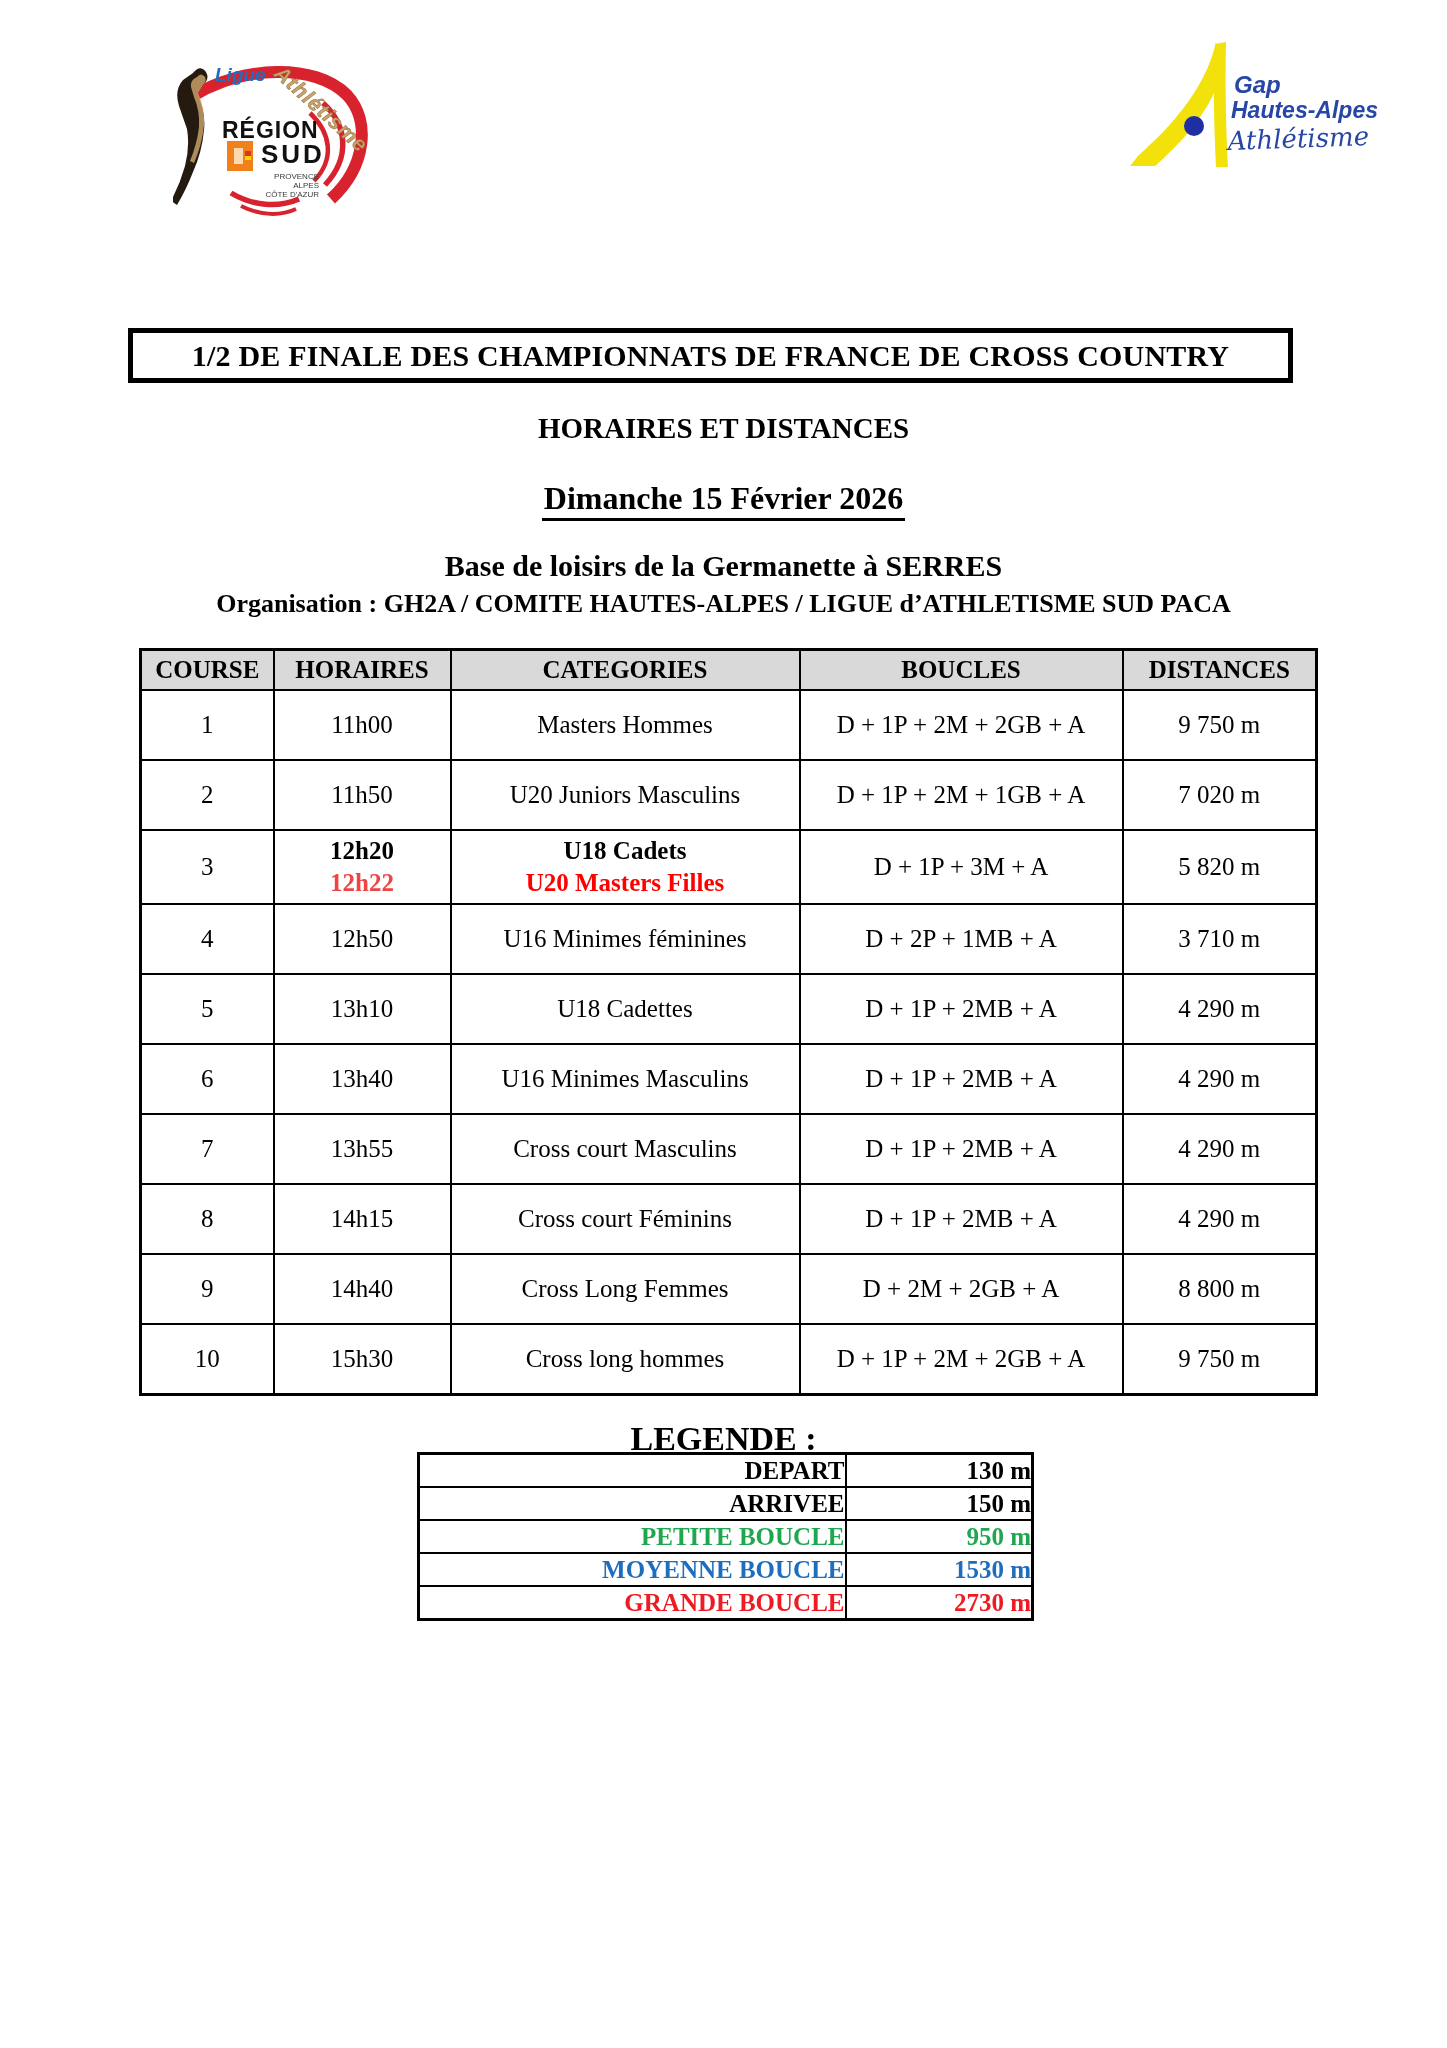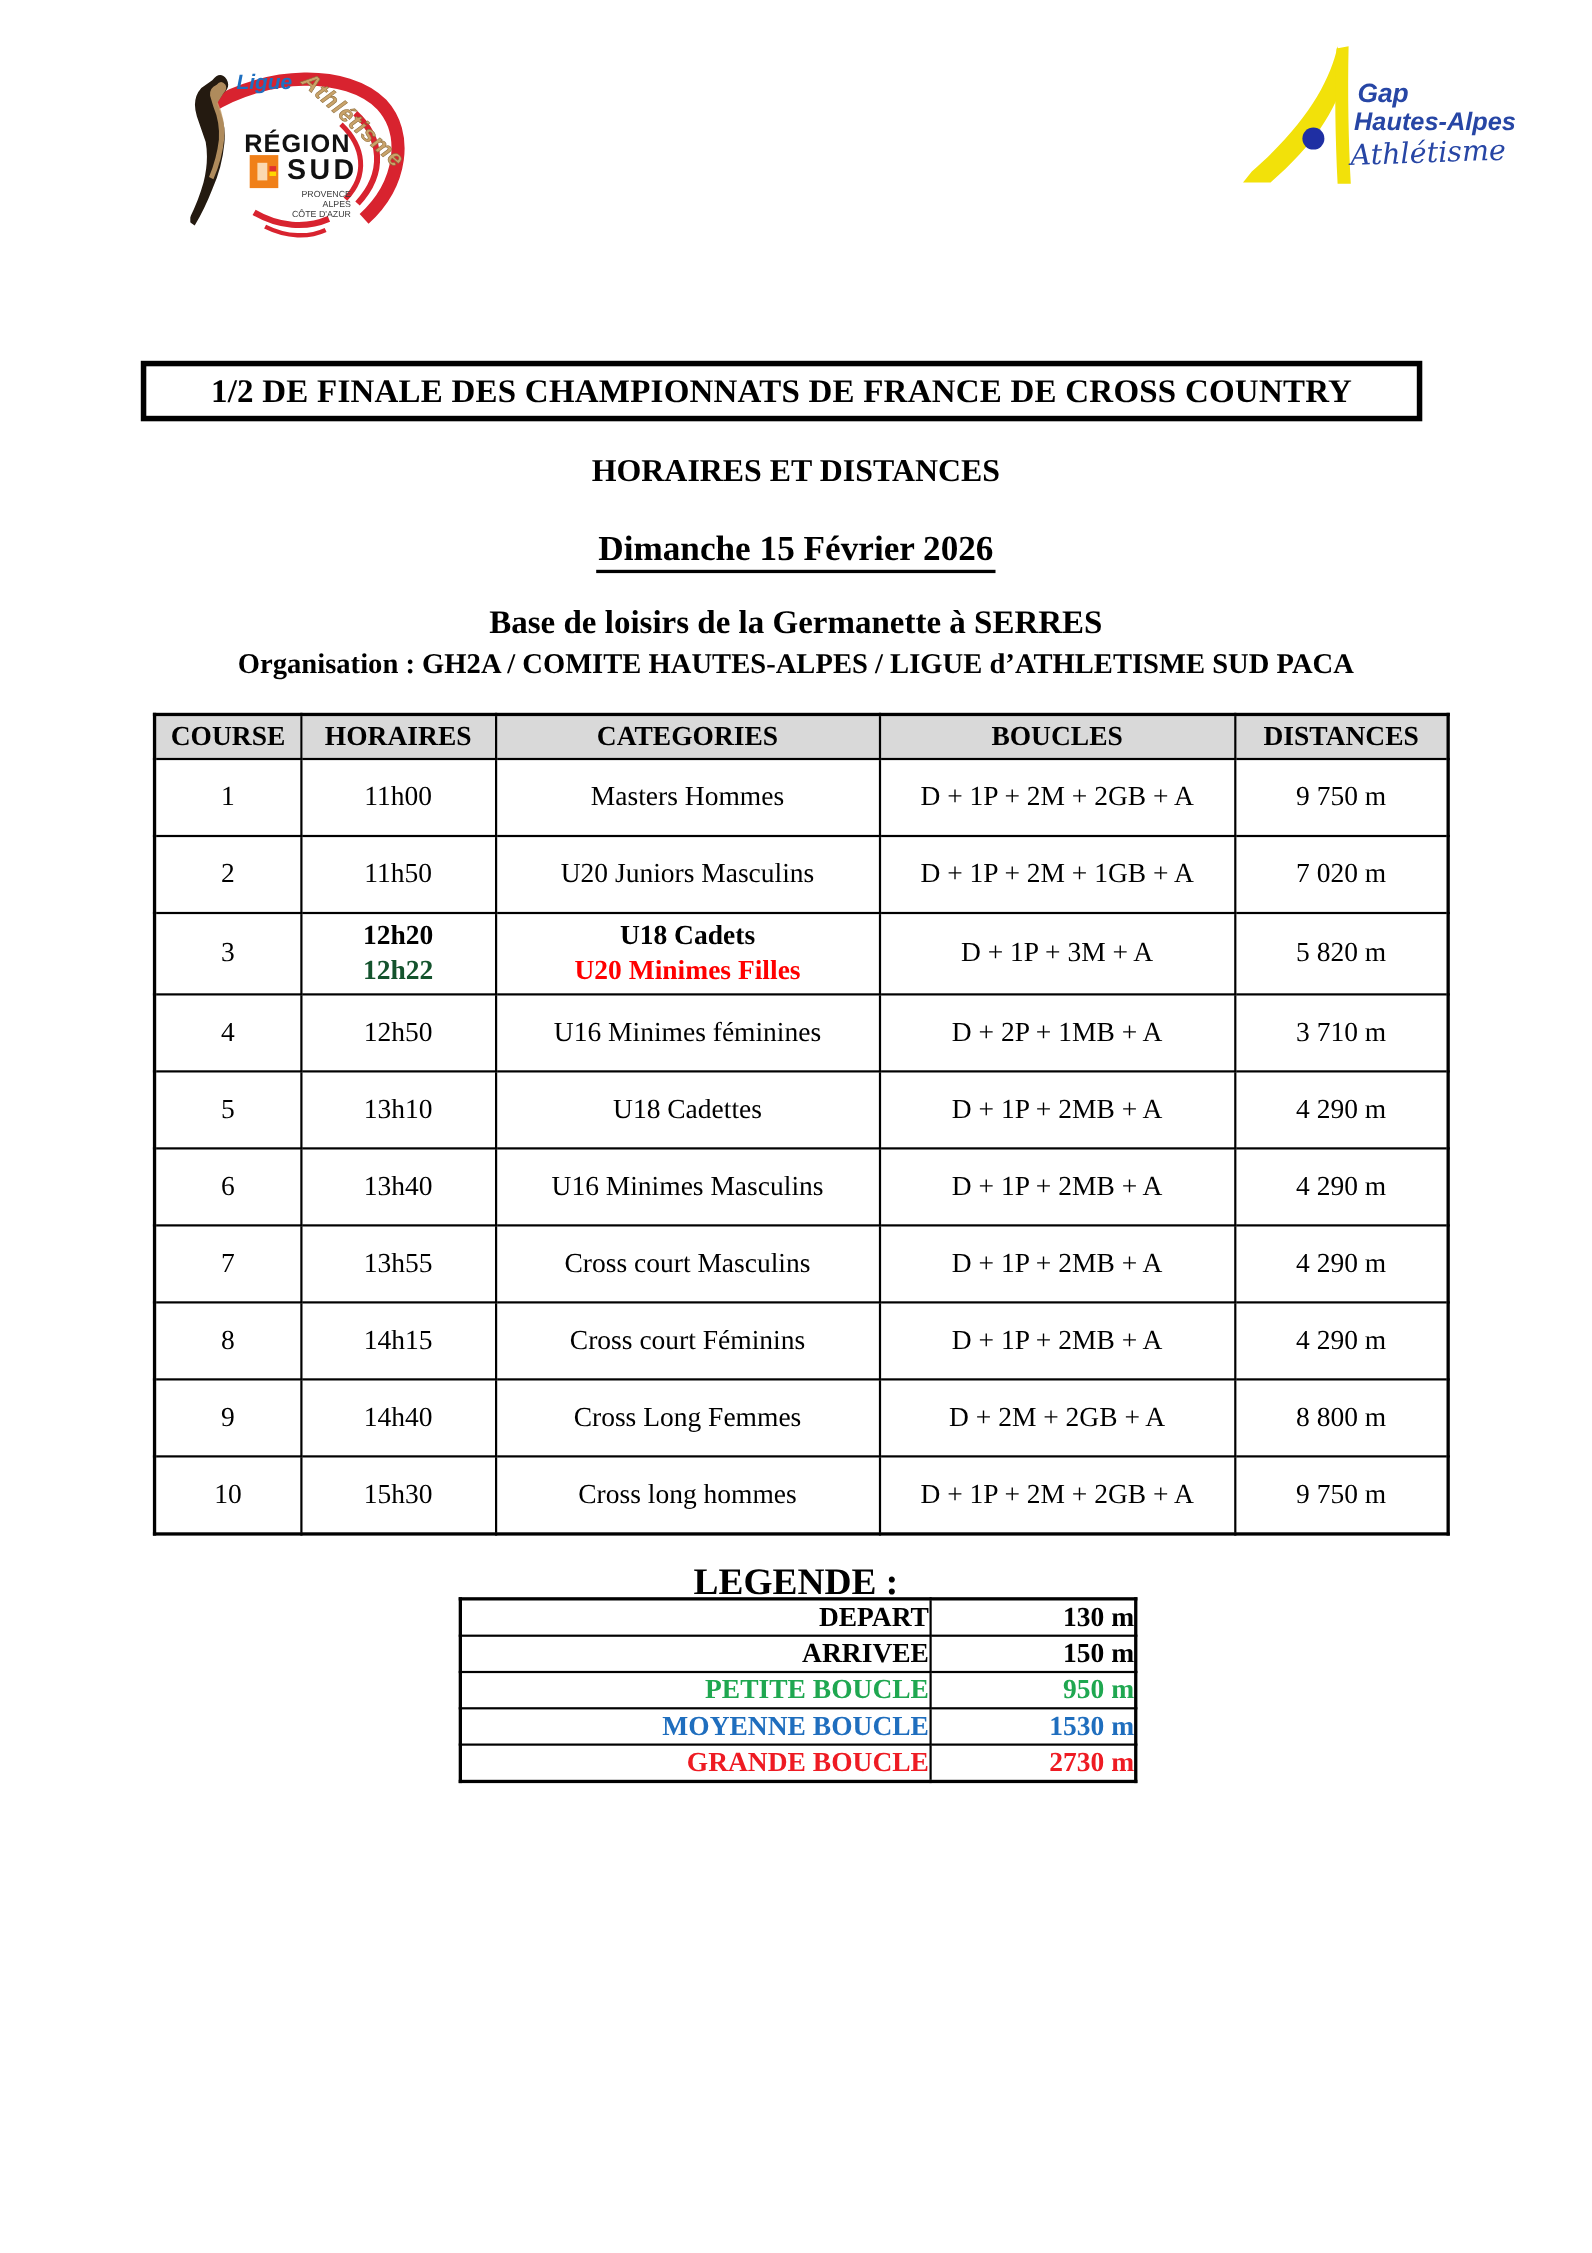--- a/index.html
+++ b/index.html
@@ -134,25 +134,25 @@
           <td>2</td>
           <td>11h50</td>
           <td>U20 Juniors Masculins</td>
           <td>D + 1P + 2M + 1GB  + A</td>
           <td>7 020 m</td>
         </tr>
         <tr class="tall">
           <td>3</td>
           <td>
             <div class="line bold">12h20</div>
-            <div class="line bold" style="color: #14532d;">12h22</div>
+            <div class="line bold" style="color: #ef4444;">12h22</div>
           </td>
           <td>
             <div class="line bold">U18 Cadets</div>
-            <div class="line bold" style="color: rgb(255, 0, 0);">U20 Minimes Filles</div>
+            <div class="line bold" style="color: rgb(255, 0, 0);">U20 Masters Filles</div>
           </td>
           <td>D + 1P + 3M + A</td>
           <td>5 820 m</td>
         </tr>
         <tr>
           <td>4</td>
           <td>12h50</td>
           <td>U16 Minimes féminines</td>
           <td>D + 2P + 1MB + A</td>
           <td>3 710 m</td>

